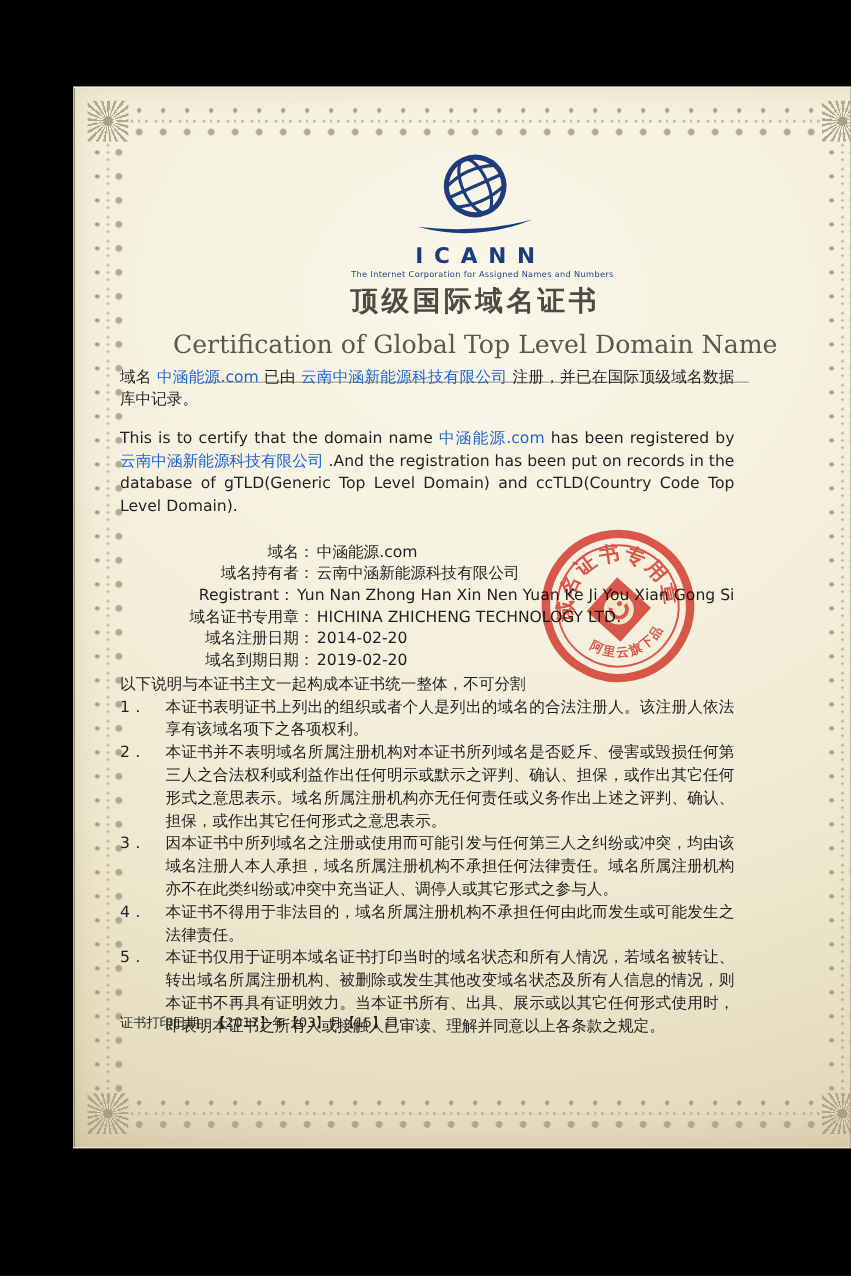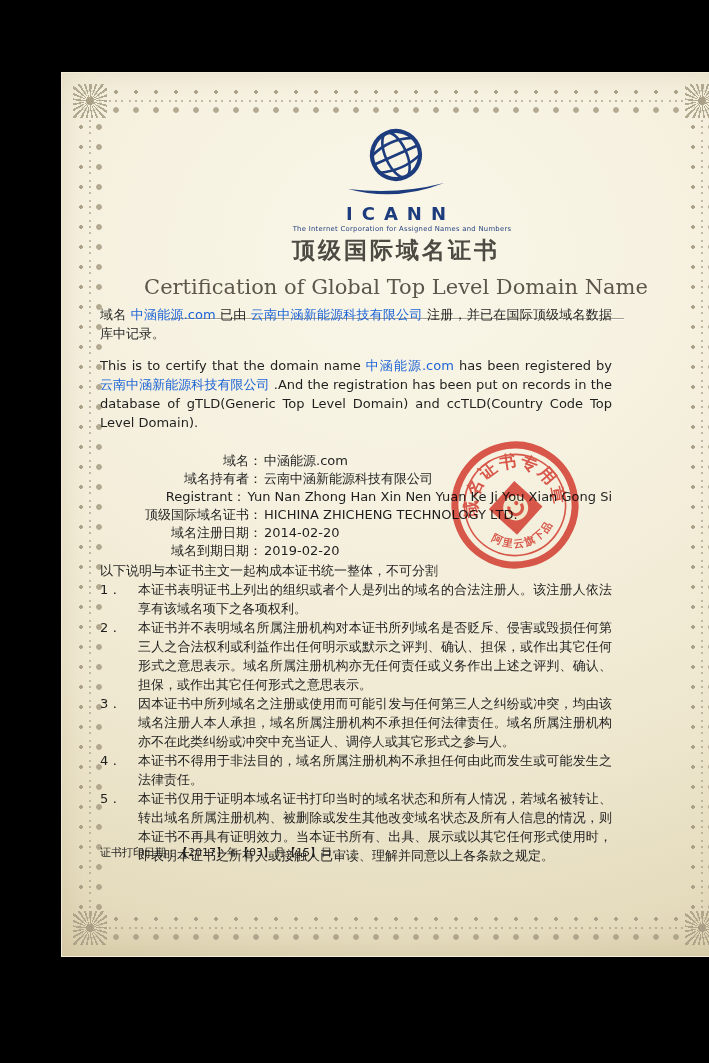--- a/index.html
+++ b/index.html
@@ -133,21 +133,21 @@
         </div>
         <div class="frow">
           <span class="flabel">域名持有者：</span>
           <span class="fvalue">云南中涵新能源科技有限公司</span>
         </div>
         <div class="frow">
           <span class="flabel">Registrant：</span>
           <span class="fvalue">Yun Nan Zhong Han Xin Nen Yuan Ke Ji You Xian Gong Si</span>
         </div>
         <div class="frow">
-          <span class="flabel">顶级国际域名证书：</span>
+          <span class="flabel">域名证书专用章：</span>
           <span class="fvalue">HICHINA ZHICHENG TECHNOLOGY LTD.</span>
         </div>
         <div class="frow">
           <span class="flabel">域名注册日期：</span>
           <span class="fvalue">2014-02-20</span>
         </div>
         <div class="frow">
           <span class="flabel">域名到期日期：</span>
           <span class="fvalue">2019-02-20</span>
         </div>

